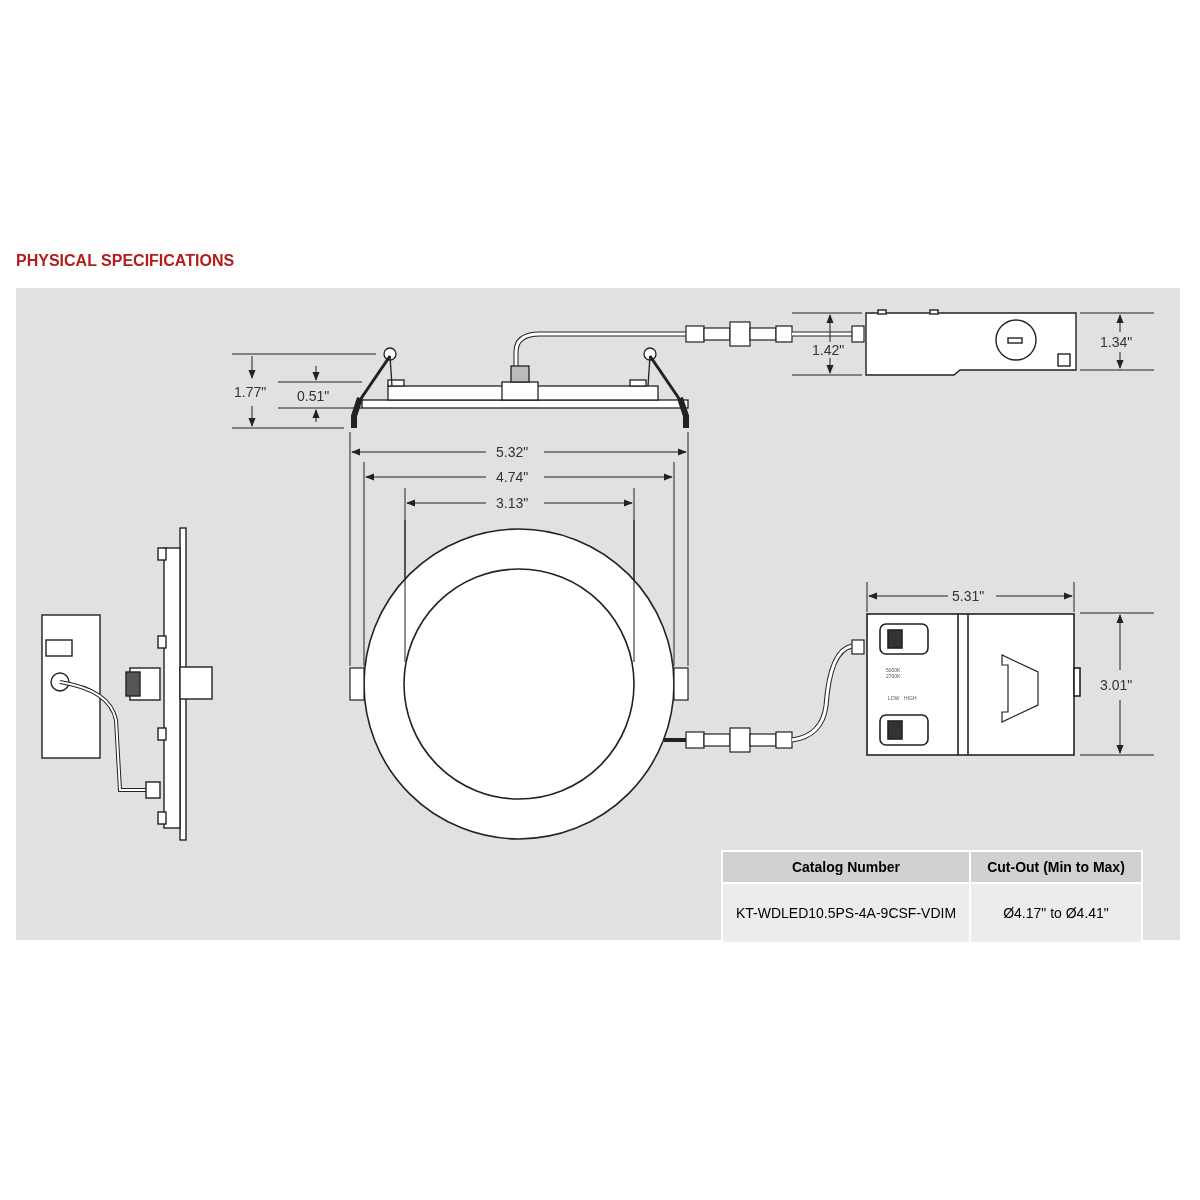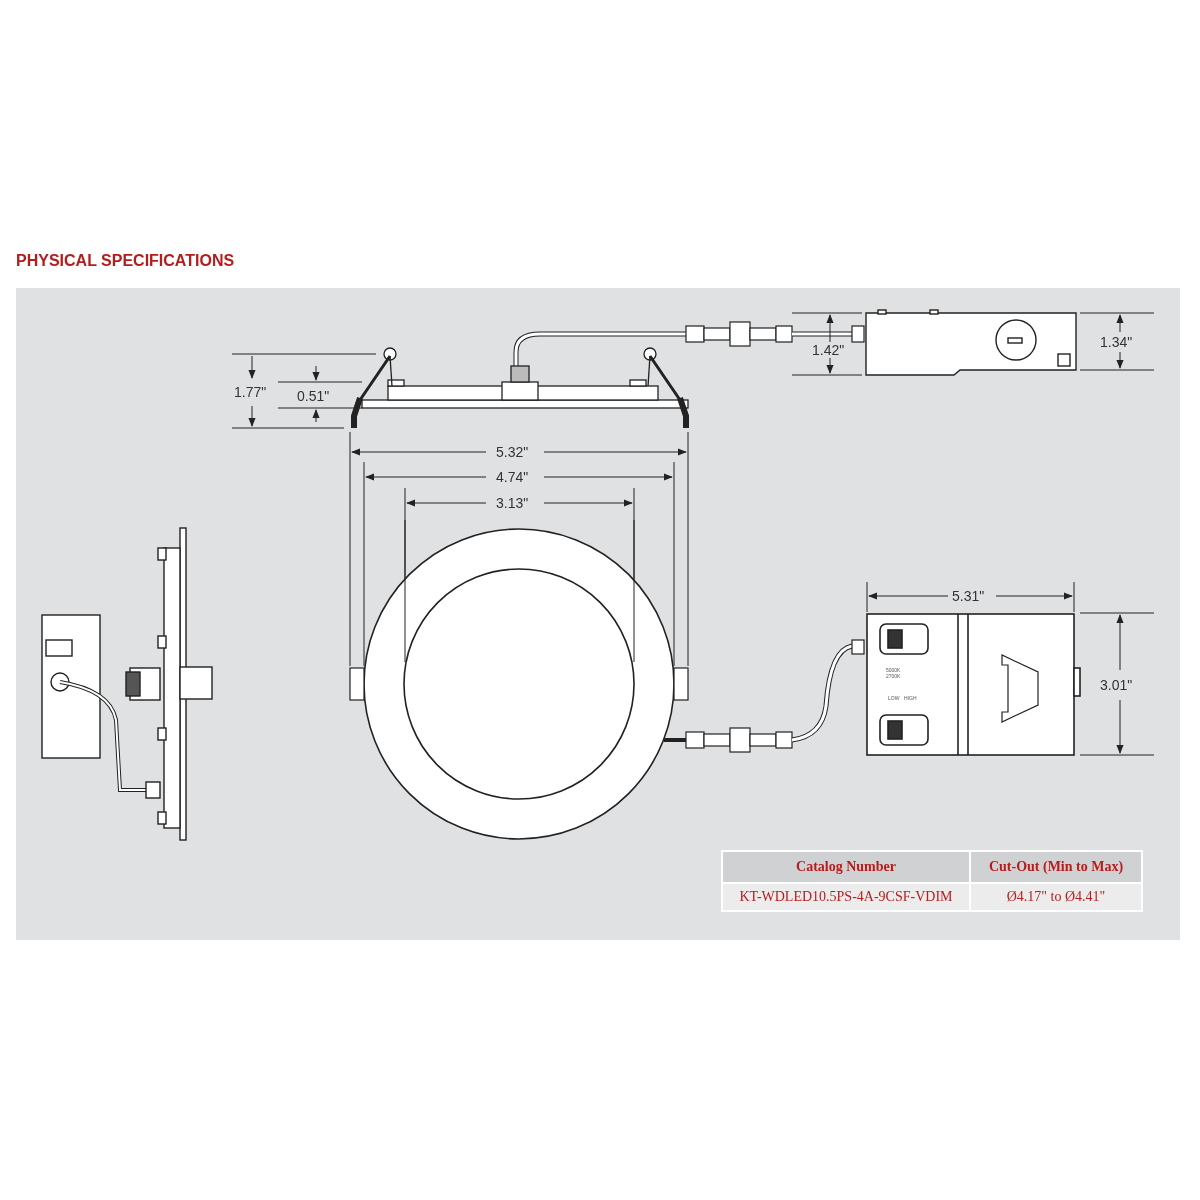--- a/index.html
+++ b/index.html
@@ -5,25 +5,25 @@
   html, body { margin: 0; padding: 0; background: #ffffff; }
   body { width: 1200px; height: 1200px; position: relative; overflow: hidden;
          font-family: "Liberation Sans", sans-serif; }
   .title { position: absolute; left: 16px; top: 252px; font-size: 16px; font-weight: bold;
            color: #b51c1c; letter-spacing: 0px; font-family: "Liberation Sans", sans-serif; }
   .panel { position: absolute; left: 16px; top: 288px; width: 1164px; height: 652px;
            background: #e0e1e3; }
   svg.drawing { position: absolute; left: 0; top: 0; }
   .dim { font-family: "Liberation Sans", sans-serif; font-size: 14px; fill: #333; }
   .spec-table { position: absolute; left: 721px; top: 850px; border-collapse: collapse;
-                font-family: Liberation Serif, serif; font-size: 14px; color: #b91c1c;
+                font-family: Liberation Sans, sans-serif; font-size: 14px; color: #000000;
                 border: 2px solid #ffffff; }
   .spec-table th { background: #d0d1d3; font-weight: bold; height: 30px; padding: 0 10px;
                    border: 2px solid #ffffff; }
-  .spec-table td { background: #ececed; height: 26px; padding: 0 8px; text-align: center;
+  .spec-table td { background: #ececed; height: 26px; padding: 16px 8px; text-align: center;
                    border: 2px solid #ffffff; }
   .spec-table th.c1, .spec-table td.c1 { width: 226px; }
   .spec-table th.c2, .spec-table td.c2 { width: 150px; }
 </style>
 </head>
 <body>
 
 <div class="title">PHYSICAL SPECIFICATIONS</div>
 
 <div class="panel"></div>

